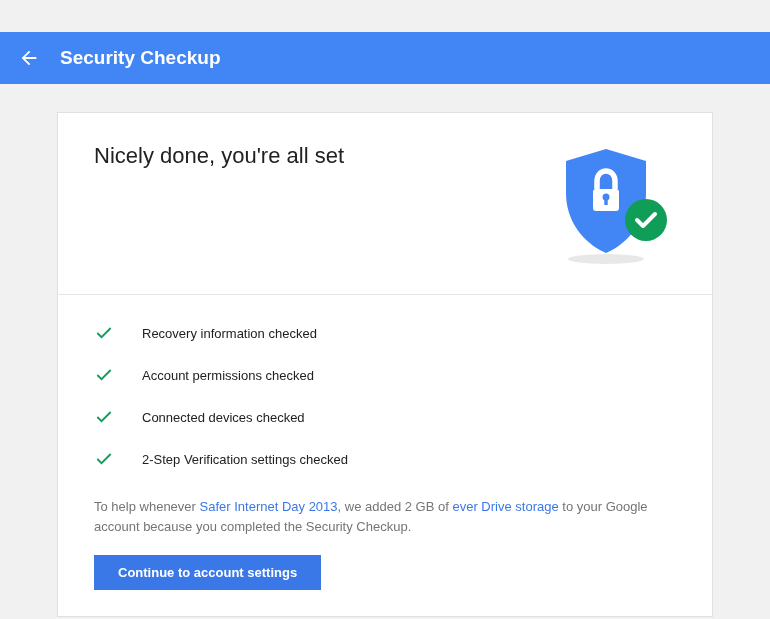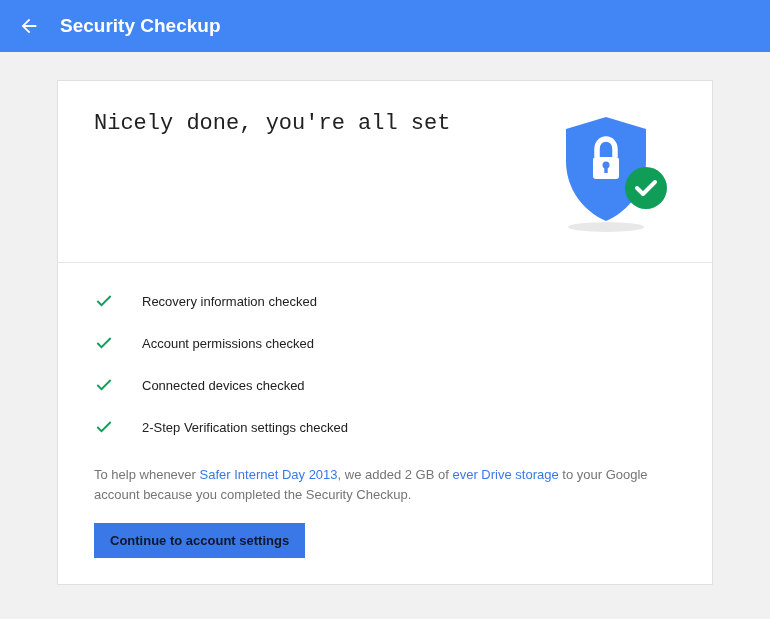--- a/index.html
+++ b/index.html
@@ -10,20 +10,21 @@
   height: 619px;
   overflow: hidden;
 }
 .header {
   background: #4285f4;
   height: 52px;
   display: flex;
   align-items: center;
   padding: 0 18px;
   gap: 20px;
+  margin-top: 32px;
 }
 .back-arrow {
   color: #fff;
   cursor: pointer;
   display: flex;
   align-items: center;
 }
 .header-title {
   color: #fff;
   font-size: 19px;
@@ -40,21 +41,20 @@
   display: flex;
   gap: 24px;
   border-bottom: 1px solid #e6e6e6;
 }
 .card-top-text { flex: 1; }
 .done-title {
   font-size: 22px;
   color: #212121;
   font-weight: 400;
   margin-bottom: 6px;
-  font-family: Liberation Mono, monospace;
 }
 .done-desc {
   font-size: 13px;
   color: #757575;
   line-height: 1.55;
   max-width: 380px;
 }
 .shield-wrap {
   width: 130px;
   display: flex;
@@ -84,25 +84,25 @@
 .promo a {
   color: #3b78e7;
   text-decoration: none;
   cursor: pointer;
 }
 .button-row {
   padding: 0 36px 26px 36px;
 }
 .primary-btn {
   background: #3b78e7;
-  color: #0f172a;
+  color: #ffffff;
   border: none;
   font-size: 13px;
   font-weight: bold;
-  padding: 10px 16px;
+  padding: 10px 24px;
   cursor: pointer;
   font-family: inherit;
 }
 </style>
 </head>
 <body>
 
 <div class="header">
   <span class="back-arrow">
     <svg width="22" height="22" viewBox="0 0 24 24" fill="#fff">

